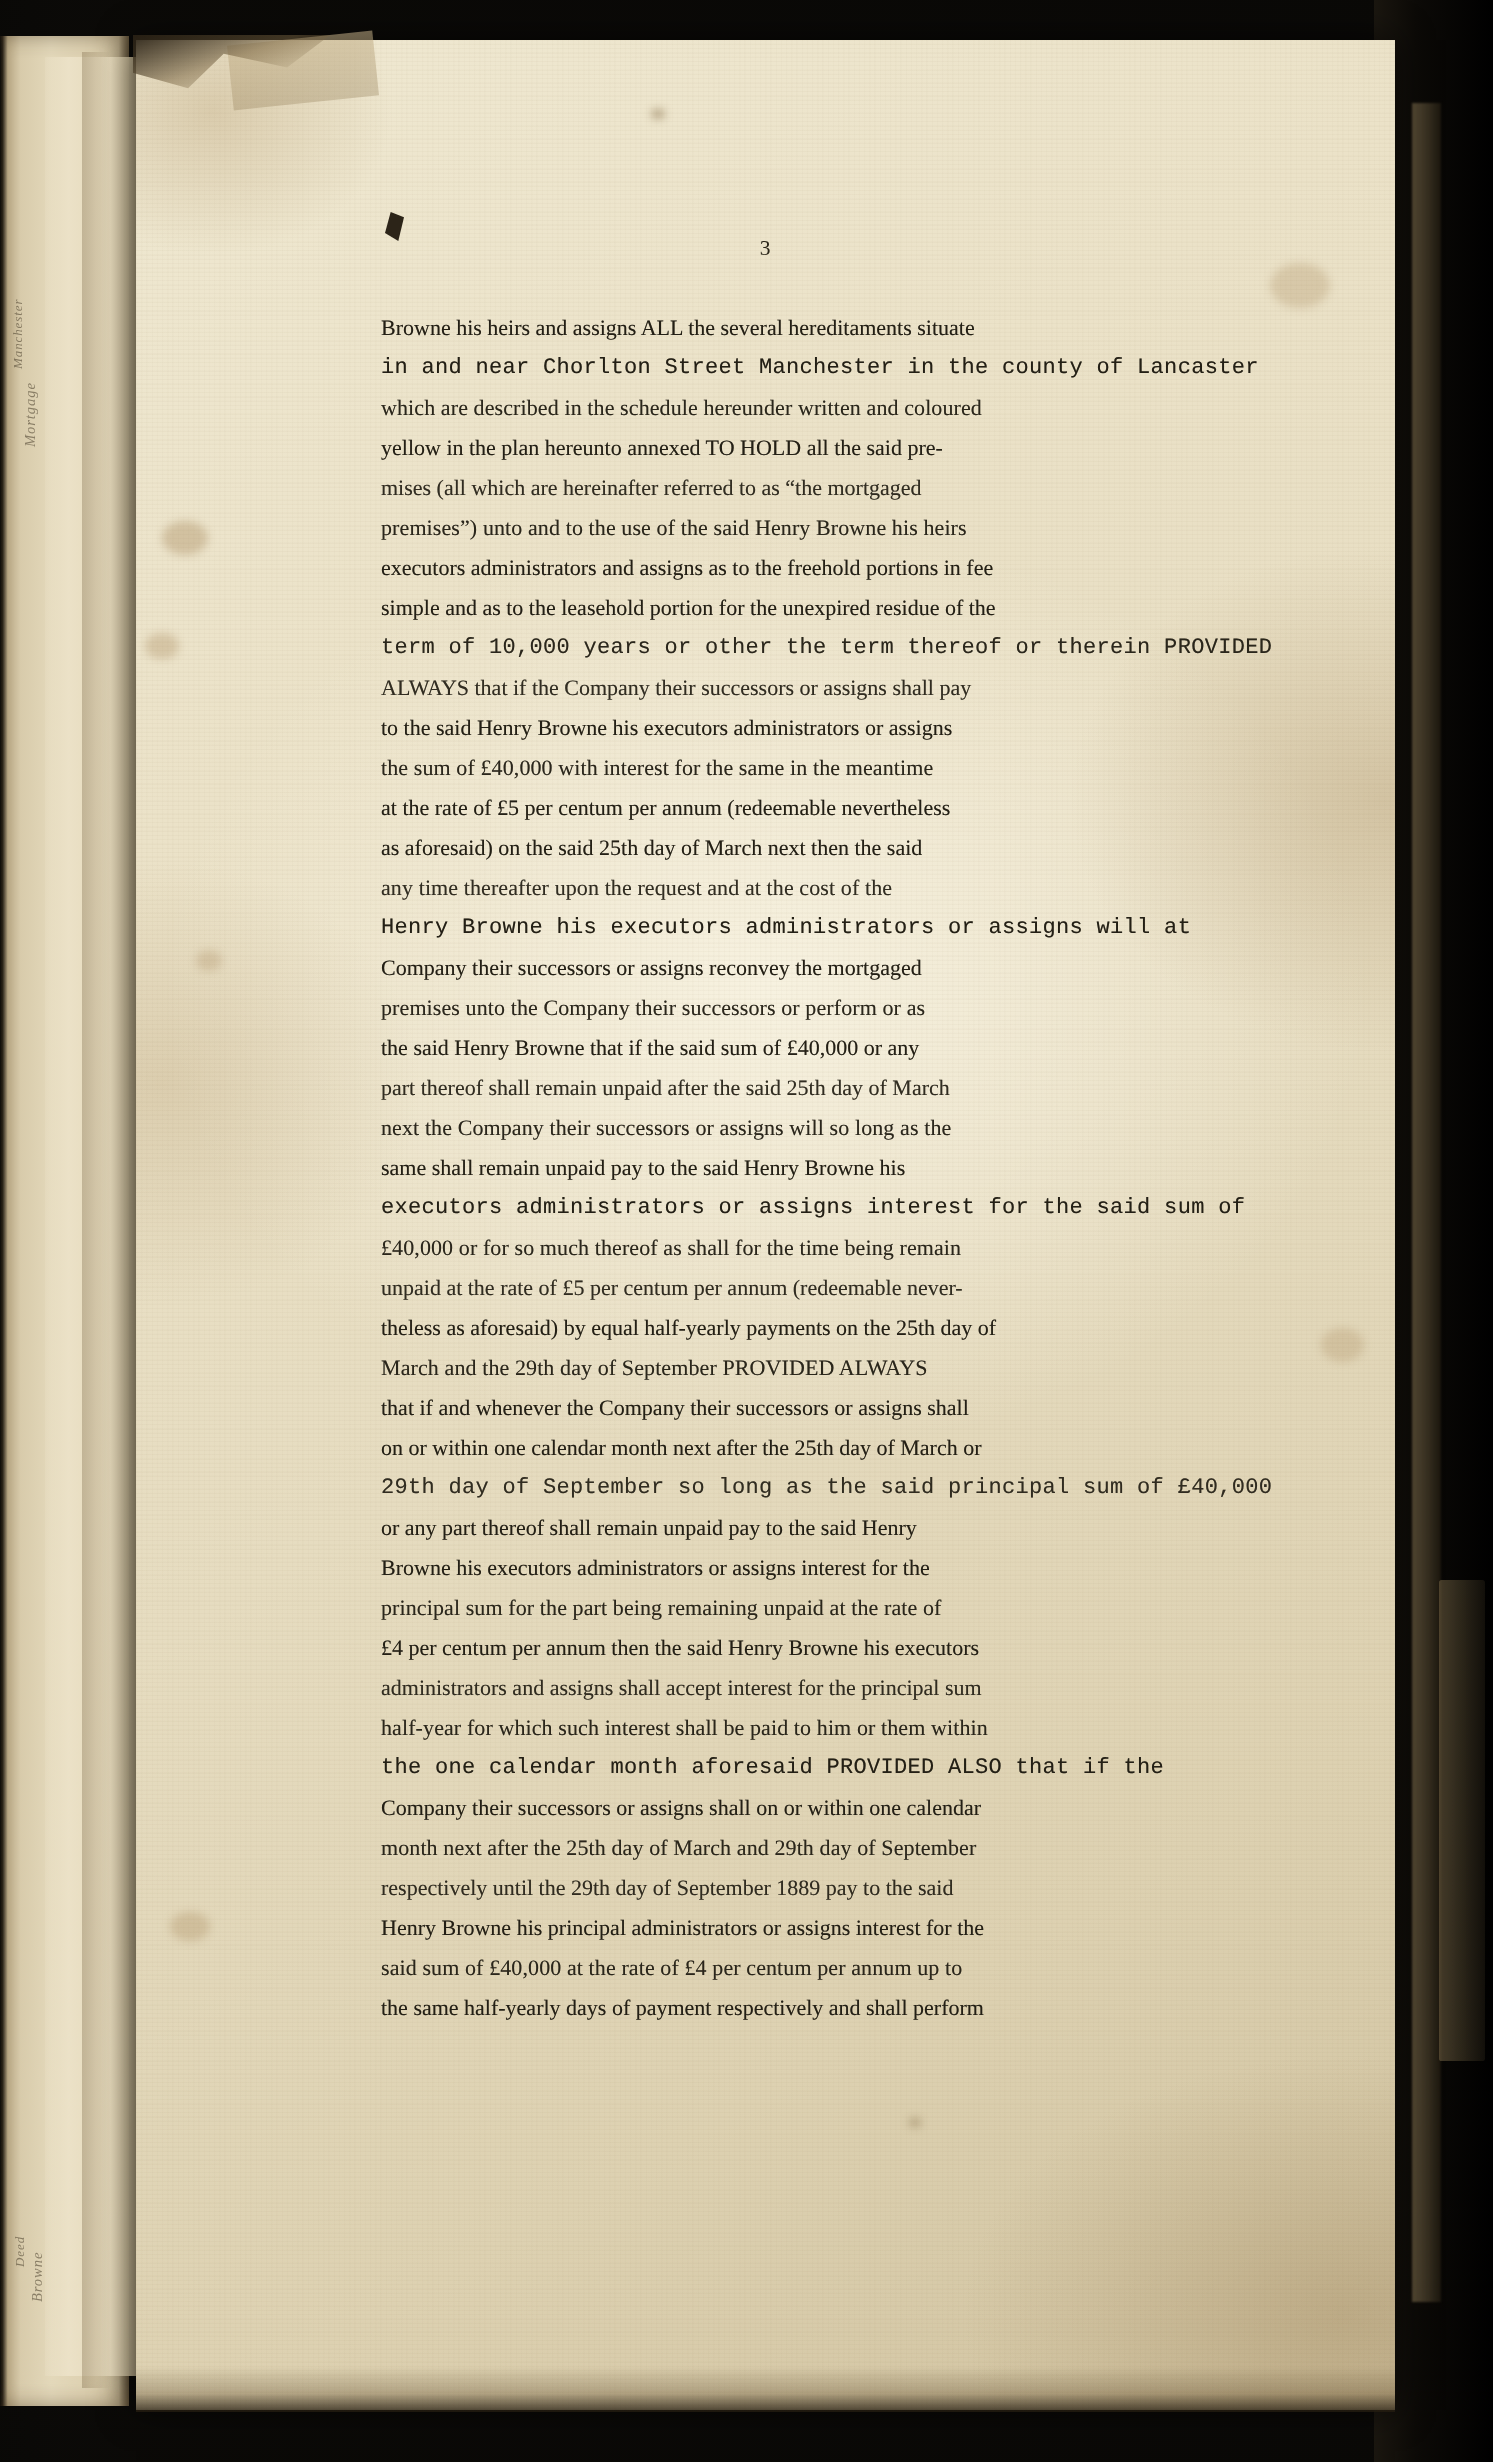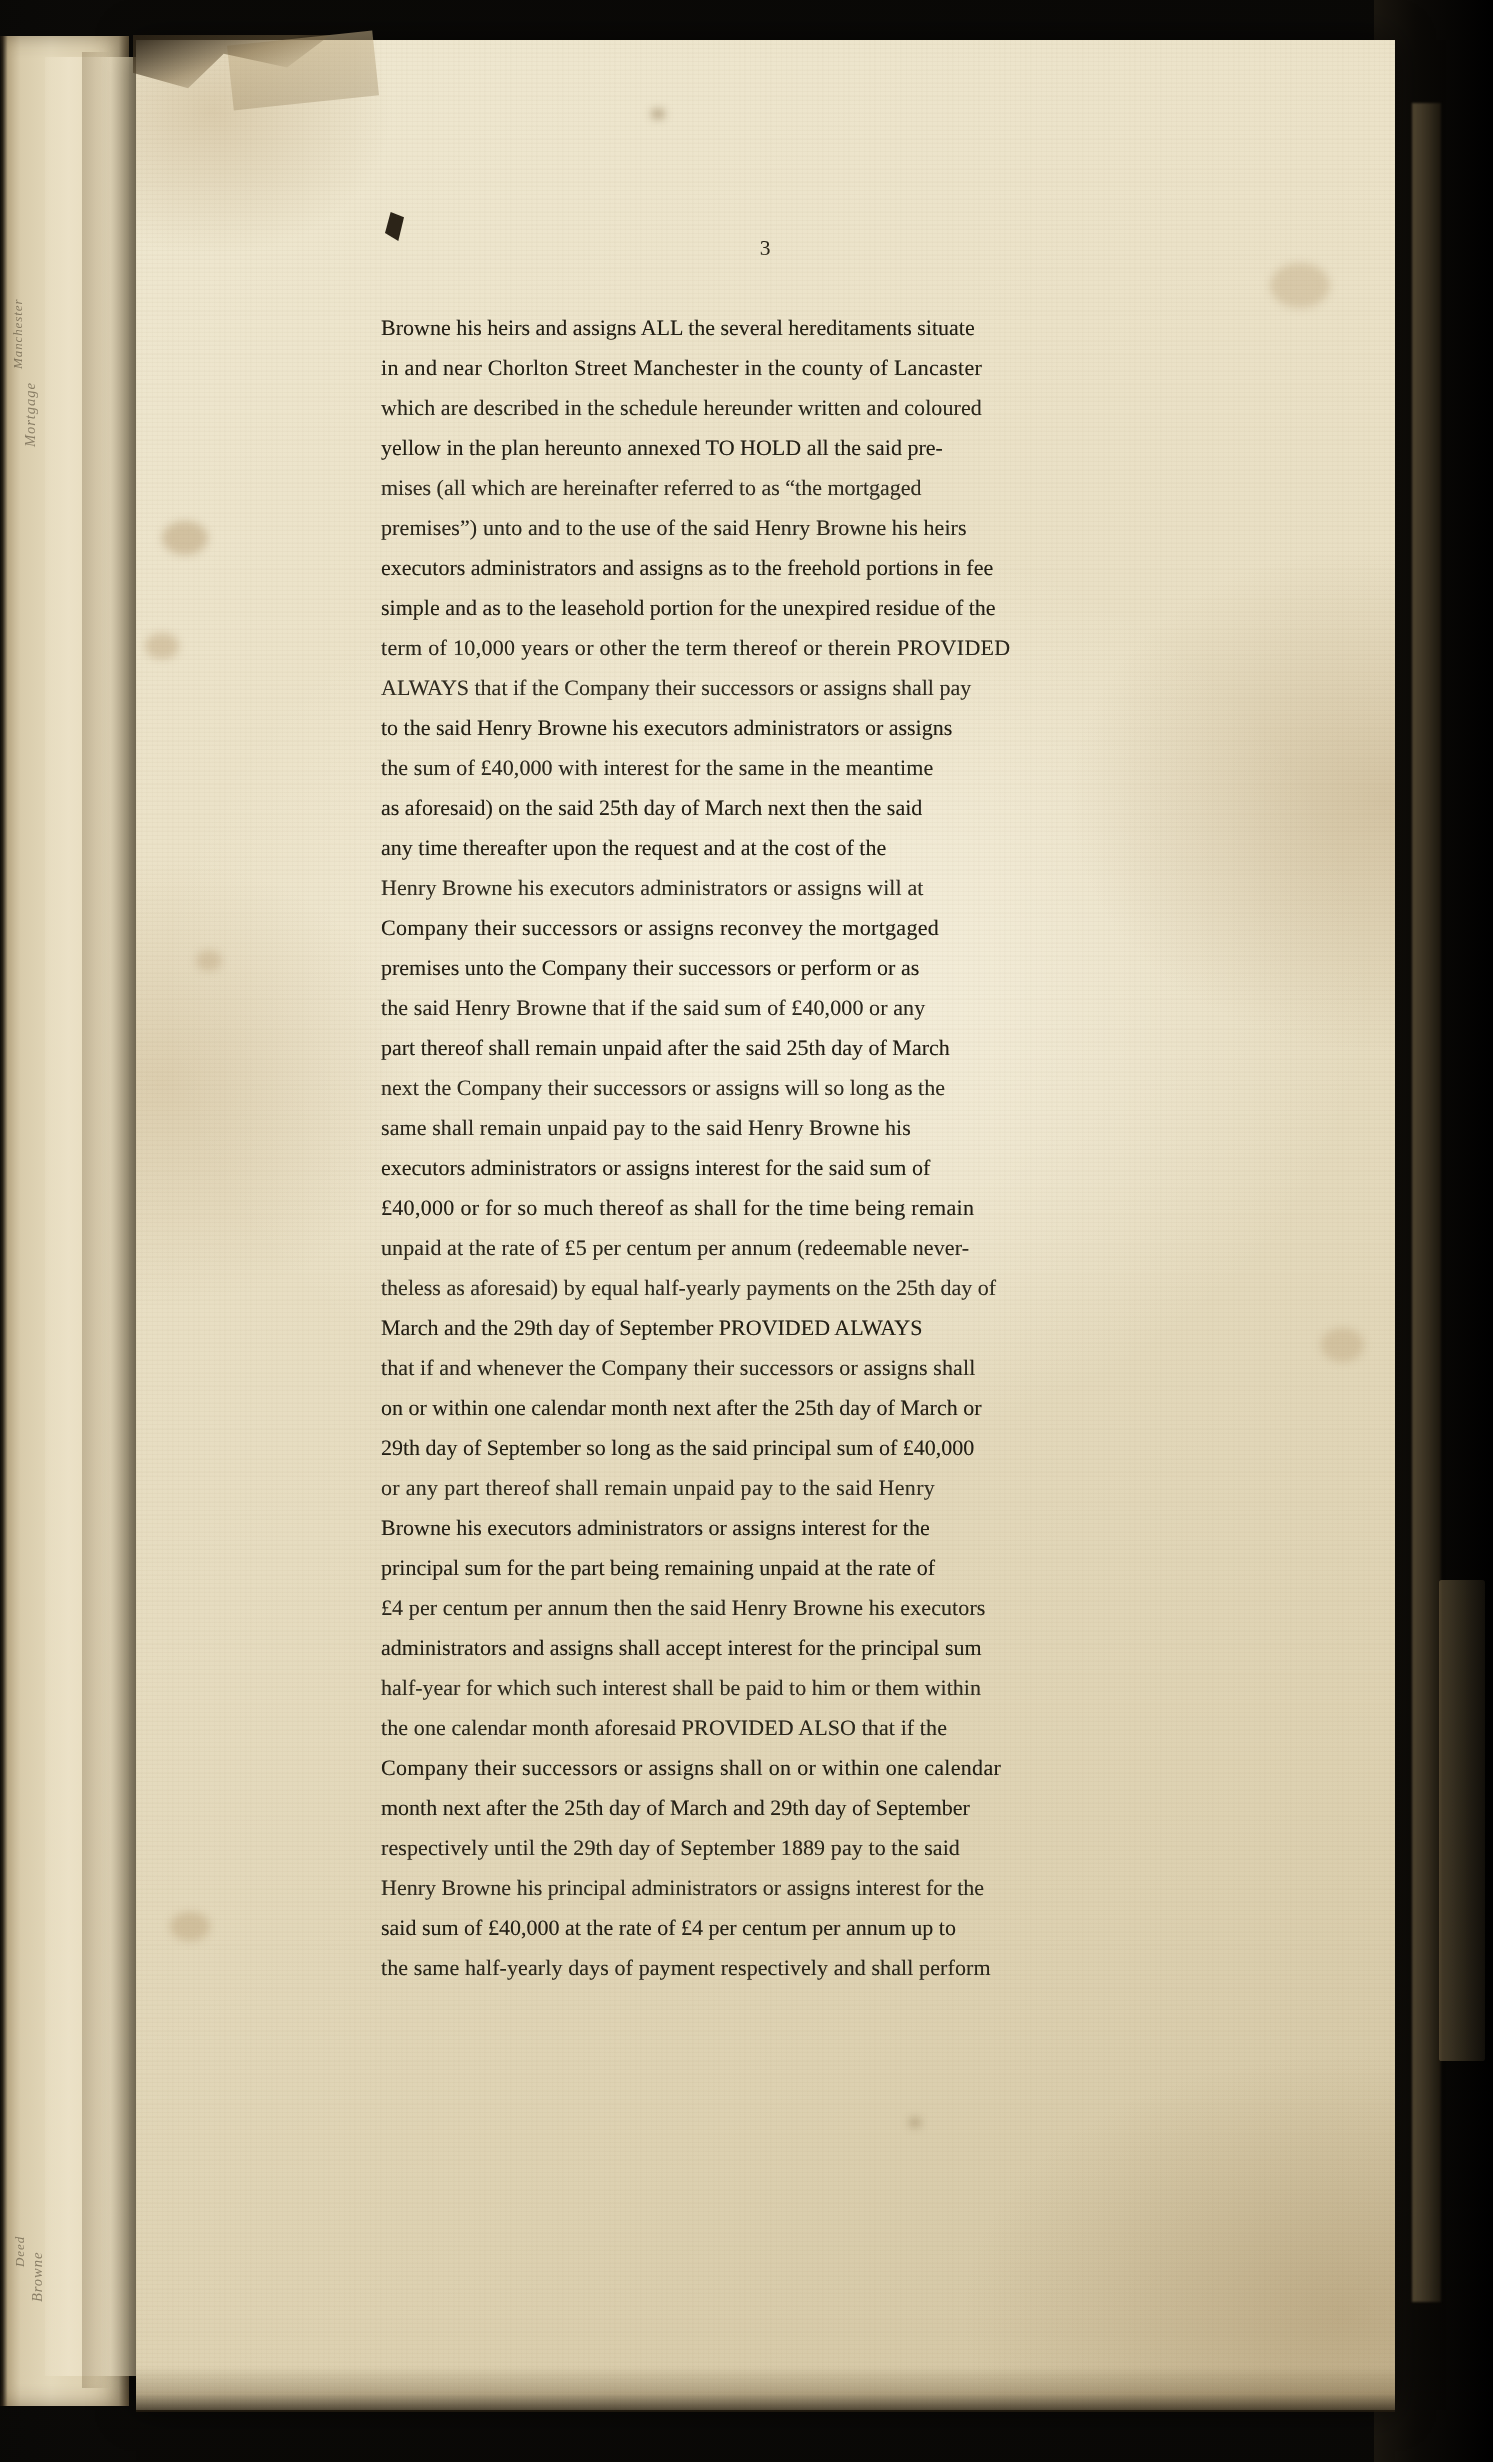--- a/index.html
+++ b/index.html
@@ -172,21 +172,21 @@
     margin-left: 20px;
   }
   .body .ln {
     display: block;
     white-space: nowrap;
     text-shadow: 0 0 0.5px rgba(35,31,21,0.45);
   }
   
   .body .ln:nth-child(3n)   { opacity: 0.96; letter-spacing: 0.1px; }
   .body .ln:nth-child(5n)   { opacity: 0.93; }
-  .body .ln:nth-child(7n+2) { letter-spacing: 0.3px; }
+  .body .ln:nth-child(7n+2) { letter-spacing: 0.3px; font-family: Liberation Mono, monospace; }
 </style>
 </head>
 <body>
 
 <div id="scan">
 
   <div class="surround"></div>
 
   <div class="left-leaf"></div>
   <div class="left-leaf2"></div>
@@ -222,20 +222,21 @@
       <span class="ln">which are described in the schedule hereunder written and coloured</span>
       <span class="ln">yellow in the plan hereunto annexed   TO HOLD all the said pre-</span>
       <span class="ln">mises (all which are hereinafter referred to as “the mortgaged</span>
       <span class="ln">premises”) unto and to the use of the said Henry Browne his heirs</span>
       <span class="ln">executors administrators and assigns as to the freehold portions in fee</span>
       <span class="ln">simple and as to the leasehold portion for the unexpired residue of the</span>
       <span class="ln">term of 10,000 years or other the term thereof or therein PROVIDED</span>
       <span class="ln">ALWAYS that if the Company their successors or assigns shall pay</span>
       <span class="ln">to the said Henry Browne his executors administrators or assigns</span>
       <span class="ln">the sum of £40,000 with interest for the same in the meantime</span>
+      <span class="ln">at the rate of £5 per centum per annum (redeemable nevertheless</span>
       <span class="ln">as aforesaid) on the said 25th day of March next then the said</span>
       <span class="ln">any time thereafter upon the request and at the cost of the</span>
       <span class="ln">Henry Browne his executors administrators or assigns will at</span>
       <span class="ln">Company their successors or assigns reconvey the mortgaged</span>
       <span class="ln">premises unto the Company their successors or perform or as</span>
       <span class="ln">the said Henry Browne that if the said sum of £40,000 or any</span>
       <span class="ln">part thereof shall remain unpaid after the said 25th day of March</span>
       <span class="ln">next the Company their successors or assigns will so long as the</span>
       <span class="ln">same shall remain unpaid pay to the said Henry Browne his</span>
       <span class="ln">executors administrators or assigns interest for the said sum of</span>

